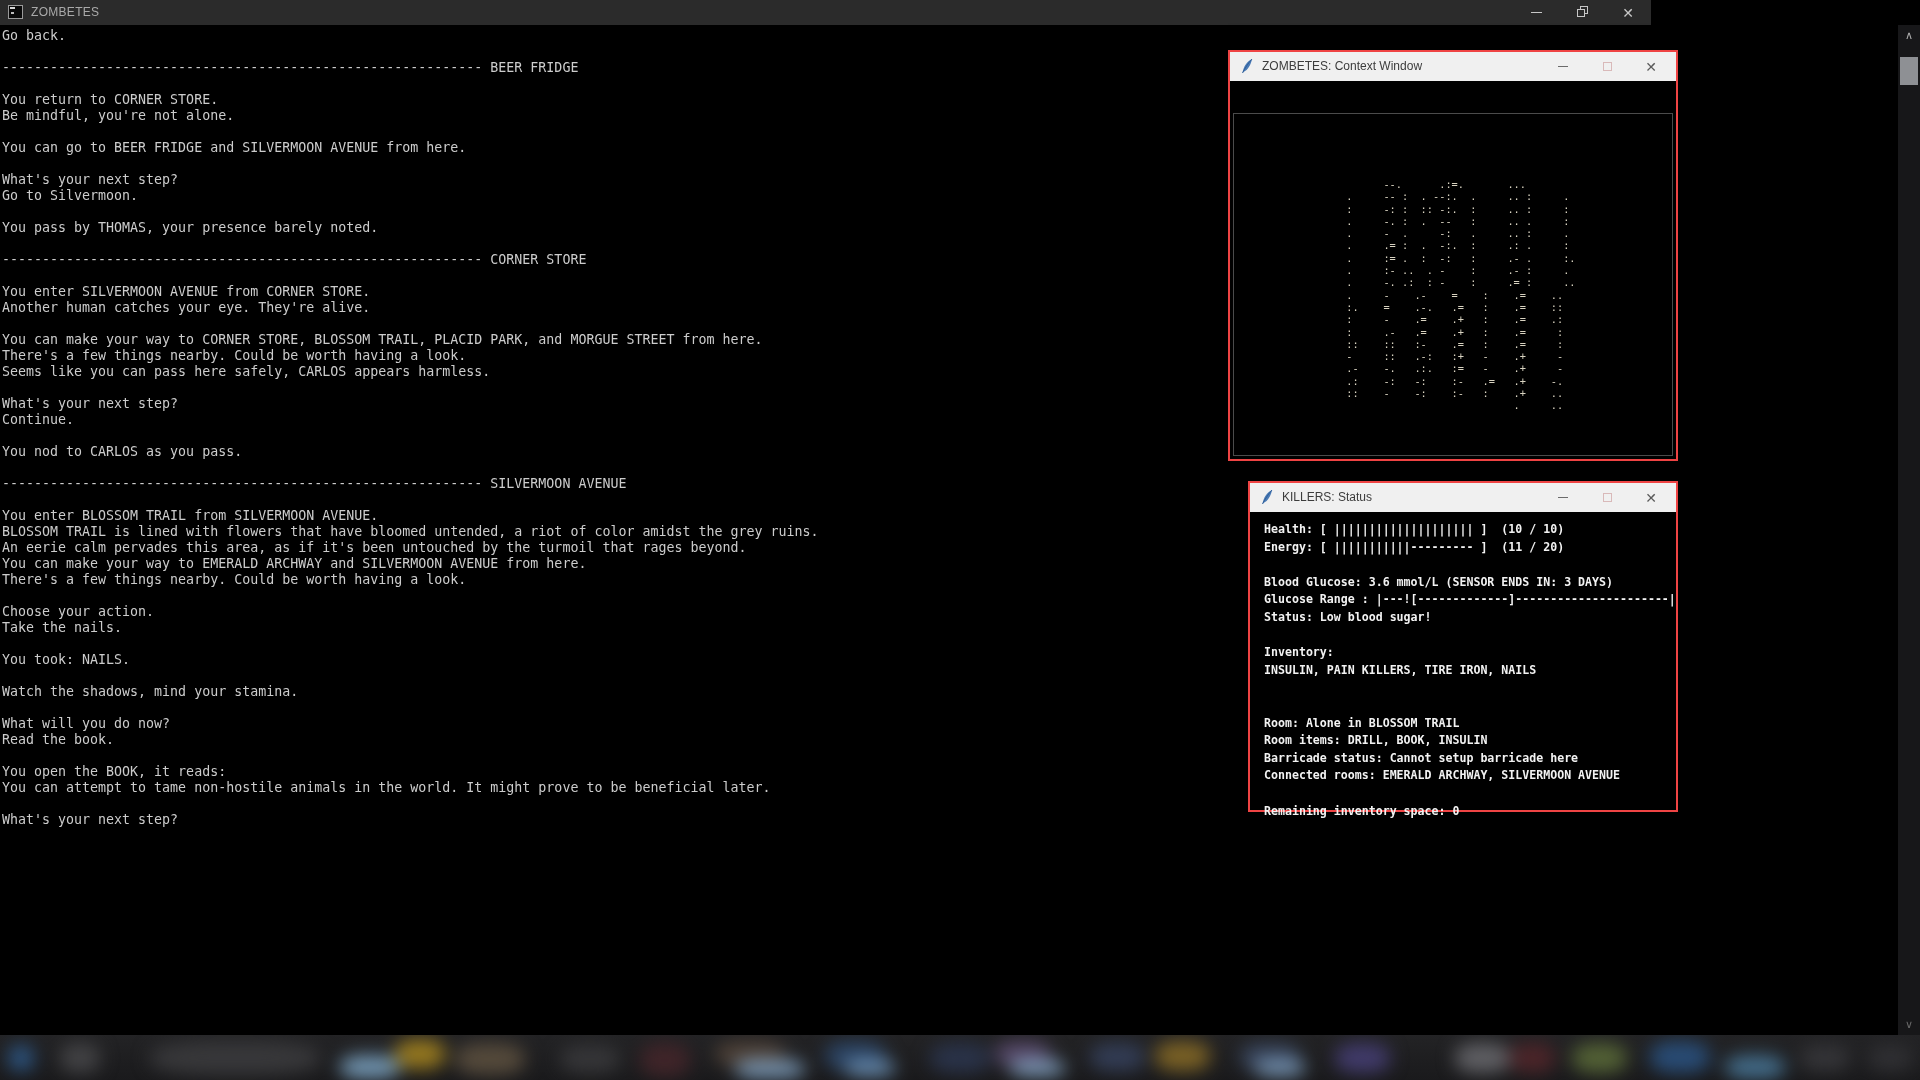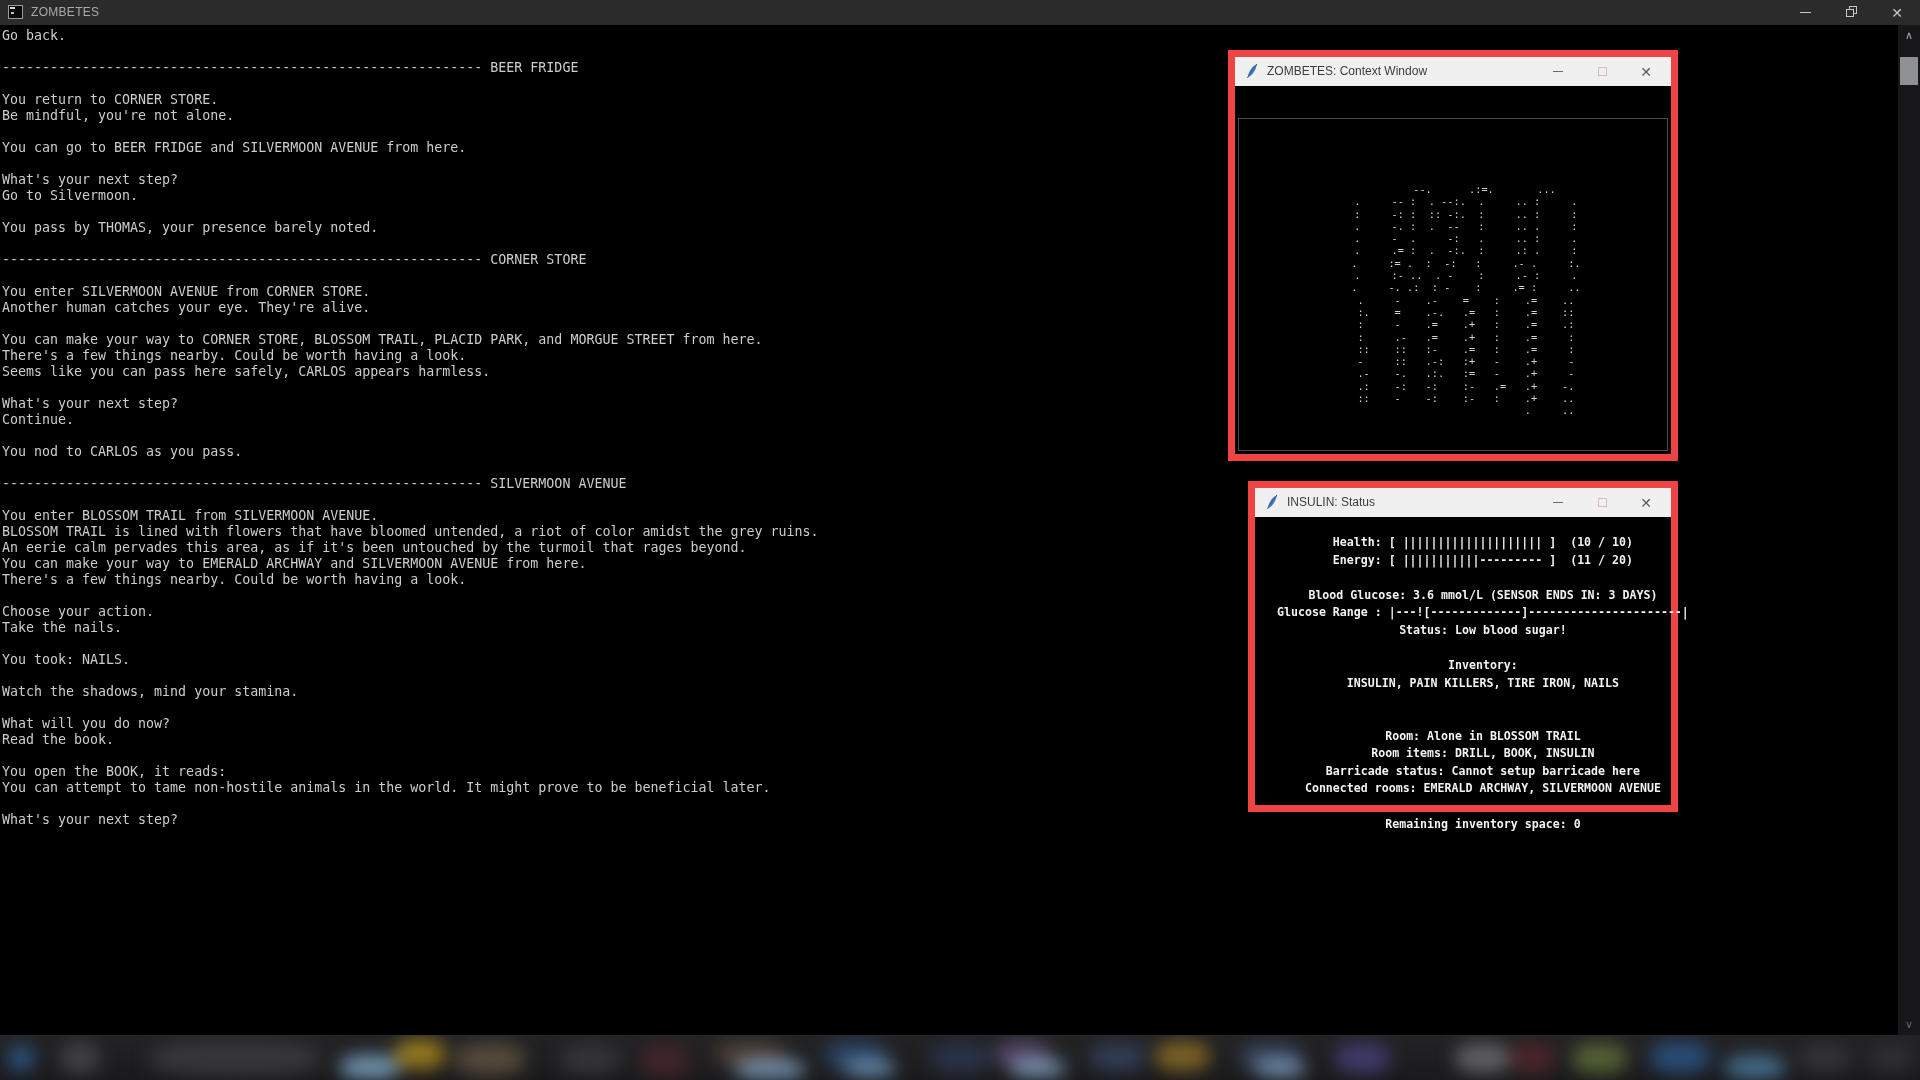--- a/index.html
+++ b/index.html
@@ -1,20 +1,20 @@
 <!DOCTYPE html>
 <html><head>
 <meta charset="utf-8">
 <style>
   html,body{margin:0;padding:0;background:#000;}
   .screen{position:relative;width:1920px;height:1080px;overflow:hidden;background:#000;
           font-family:"Liberation Sans",sans-serif;}
 
   
-  .console-titlebar{position:absolute;left:0;top:0;width:1920px;height:25px;background:#2b2b2b;}
+  .console-titlebar{position:absolute;left:0;top:0;width:1651px;height:25px;background:#2b2b2b;}
   .cmd-icon{position:absolute;left:8px;top:5px;width:15px;height:14px;background:#0a0a0a;
             border:1px solid #9a9a9a;box-sizing:border-box;}
   .cmd-icon::before{content:"";position:absolute;left:1px;top:1px;width:5px;height:2px;background:#d8d8d8;}
   .cmd-icon::after{content:"";position:absolute;left:2px;top:6px;width:3px;height:2px;background:#bdbdbd;}
   .console-title{position:absolute;left:31px;top:5px;font-size:12px;color:#a9a9a9;letter-spacing:.3px;}
   .winbtn{position:absolute;top:0;width:46px;height:25px;display:flex;align-items:center;justify-content:center;}
   .winbtn .bar{width:11px;height:1px;background:#c8c8c8;}
   .restore-glyph{position:relative;width:9px;height:9px;}
   .restore-glyph .back{position:absolute;left:2px;top:-2px;width:8px;height:8px;border:1px solid #c8c8c8;box-sizing:border-box;}
   .restore-glyph .front{position:absolute;left:-1px;top:1px;width:8px;height:8px;border:1px solid #c8c8c8;background:#2b2b2b;box-sizing:border-box;}
@@ -27,42 +27,42 @@
 
   
   .scrollbar{position:absolute;left:1898px;top:25px;width:22px;height:1010px;background:#171719;}
   .scroll-arrow{position:absolute;left:0;width:22px;height:17px;color:#b0b0b0;font-size:11px;
                 display:flex;align-items:center;justify-content:center;font-family:"DejaVu Sans",sans-serif;}
   .scroll-up{top:2px;}
   .scroll-down{bottom:2px;color:#6a6a6a;}
   .scroll-thumb{position:absolute;left:2px;top:32px;width:18px;height:28px;background:#8e9094;}
 
   
-  .tkwin{position:absolute;background:#fef9c3;border:7px solid #ef4444;box-sizing:border-box;
-         box-shadow:0 6px 22px rgba(0,0,0,.65);text-align:center;}
+  .tkwin{position:absolute;background:#fef9c3;border:2px solid #ef4444;box-sizing:border-box;
+         box-shadow:0 6px 22px rgba(0,0,0,.65);}
   .tk-titlebar{position:absolute;left:0;top:0;right:0;height:29px;background:#f0f0f0;}
   .tk-title{position:absolute;left:32px;top:7px;font-size:12px;color:#3c3c3c;}
   .feather{position:absolute;left:10px;top:6px;}
   .tkbtn{position:absolute;top:0;width:34px;height:29px;display:flex;align-items:center;justify-content:center;}
   .tkbtn.min{right:96px;} .tkbtn.max{right:52px;} .tkbtn.cls{right:8px;}
   .tkbtn .bar{width:10px;height:1px;background:#6b6b6b;}
   .tk-max-glyph{width:9px;height:9px;border:1px solid #d9b9b9;box-sizing:border-box;}
   .tk-x{color:#5a5a5a;font-size:14px;line-height:14px;}
   .tk-client{position:absolute;left:0;right:0;top:29px;bottom:0;background:#000;}
 
   
   .context-window{left:1228px;top:50px;width:450px;height:411px;}
   .context-canvas{position:absolute;left:3px;right:3px;top:32px;bottom:3px;border:1px solid #4b4b4b;background:#000;}
   .context-art{position:absolute;left:106px;top:64px;margin:0;
                font-family:"DejaVu Sans Mono","Liberation Mono",monospace;
                font-size:10.3px;line-height:12.3px;color:#d9d3c1;white-space:pre;}
 
   
   .status-window{left:1248px;top:481px;width:430px;height:331px;}
-  .status-pre{position:absolute;left:10px;top:5px;margin:12px;
+  .status-pre{position:absolute;left:10px;top:5px;margin:4px;
               font-family:"DejaVu Sans Mono","Liberation Mono",monospace;
               font-weight:700;font-size:11.6px;line-height:17.6px;color:#f2f2f2;white-space:pre;}
 
   
   .taskbar{position:absolute;left:0;top:1035px;width:1920px;height:45px;
            background:linear-gradient(#232325,#1a1a1c);overflow:hidden;}
   .blob-layer{position:absolute;inset:0;filter:blur(9px);}
   .blob{position:absolute;border-radius:40%;opacity:.85;}
 </style>
 </head>
@@ -197,21 +197,21 @@
   </div>
 
   <div class="tkwin status-window">
     <div class="tk-titlebar">
       <span class="feather">
         <svg width="14" height="17" viewBox="0 0 14 17">
           <path d="M2.5 15 C3.5 8.5 7 3.5 12 1 C11 6.5 8 12 3.5 14 Z" fill="#4a7ab5"></path>
           <path d="M2.5 15 C5 10 8 5.5 12 1" stroke="#2a5a95" stroke-width="0.9" fill="none"></path>
         </svg>
       </span>
-      <span class="tk-title">INSULIN: Status</span>
+      <span class="tk-title">KILLERS: Status</span>
       <div class="tkbtn min">
         <span class="bar"></span>
       </div>
       <div class="tkbtn max">
         <span class="tk-max-glyph"></span>
       </div>
       <div class="tkbtn cls">
         <span class="tk-x">✕</span>
       </div>
     </div>

